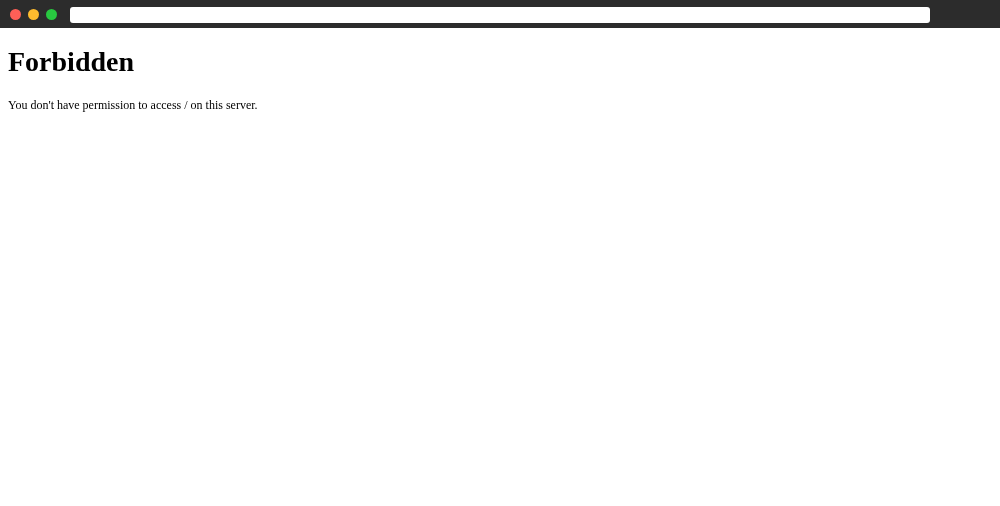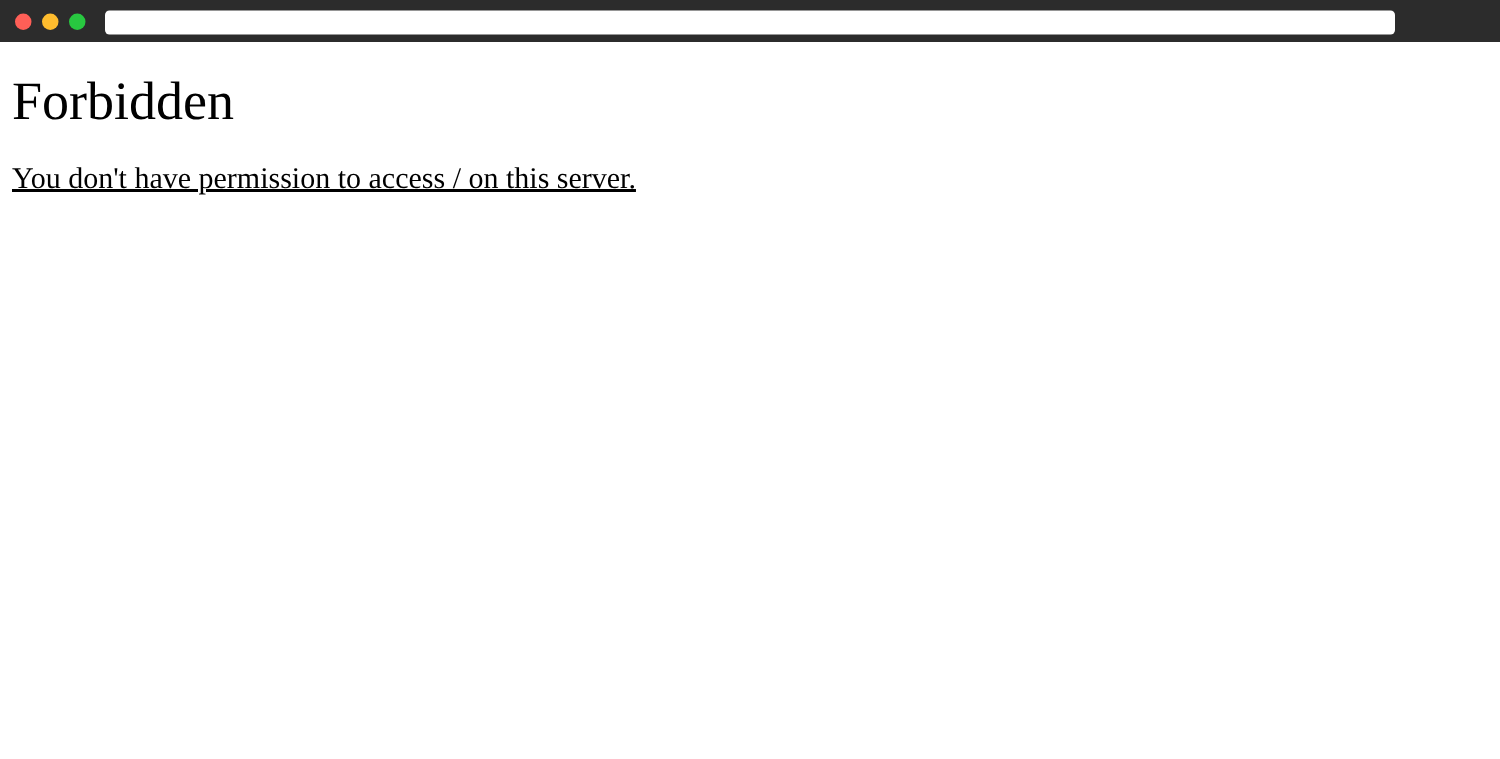--- a/index.html
+++ b/index.html
@@ -47,29 +47,28 @@
       border: none;
       border-radius: 3px;
       padding: 0 6px;
       font-size: 11px;
       outline: none;
     }
     .content {
       padding: 8px;
     }
     .content h1 {
-      font-size: 36px;
-      font-weight: normal;
+      font-size: 28px;
+      font-weight: bold;
       margin-top: 10px;
       margin-bottom: 20px;
     }
     .content p {
-      font-size: 20px;
+      font-size: 12px;
       margin-top: 4px;
-      text-decoration: underline;
     }
   </style>
 </head>
 <body>
 
 <div class="titlebar">
   <div class="traffic-lights">
     <div class="traffic-light tl-close"></div>
     <div class="traffic-light tl-min"></div>
     <div class="traffic-light tl-max"></div>

